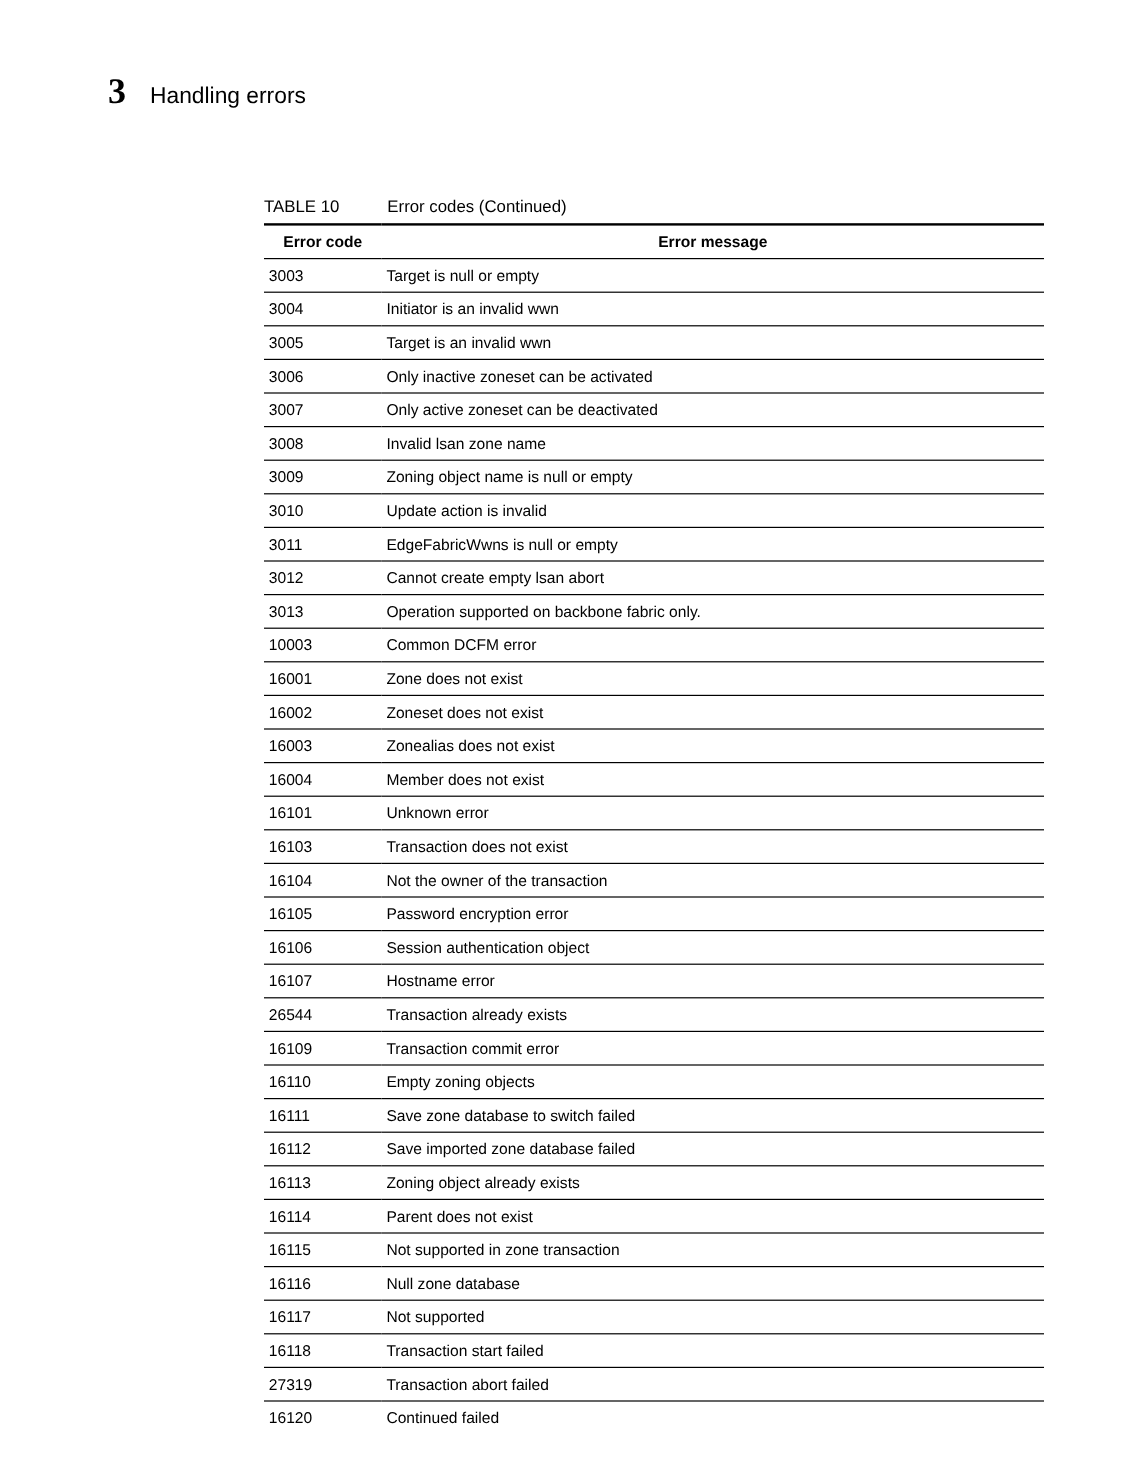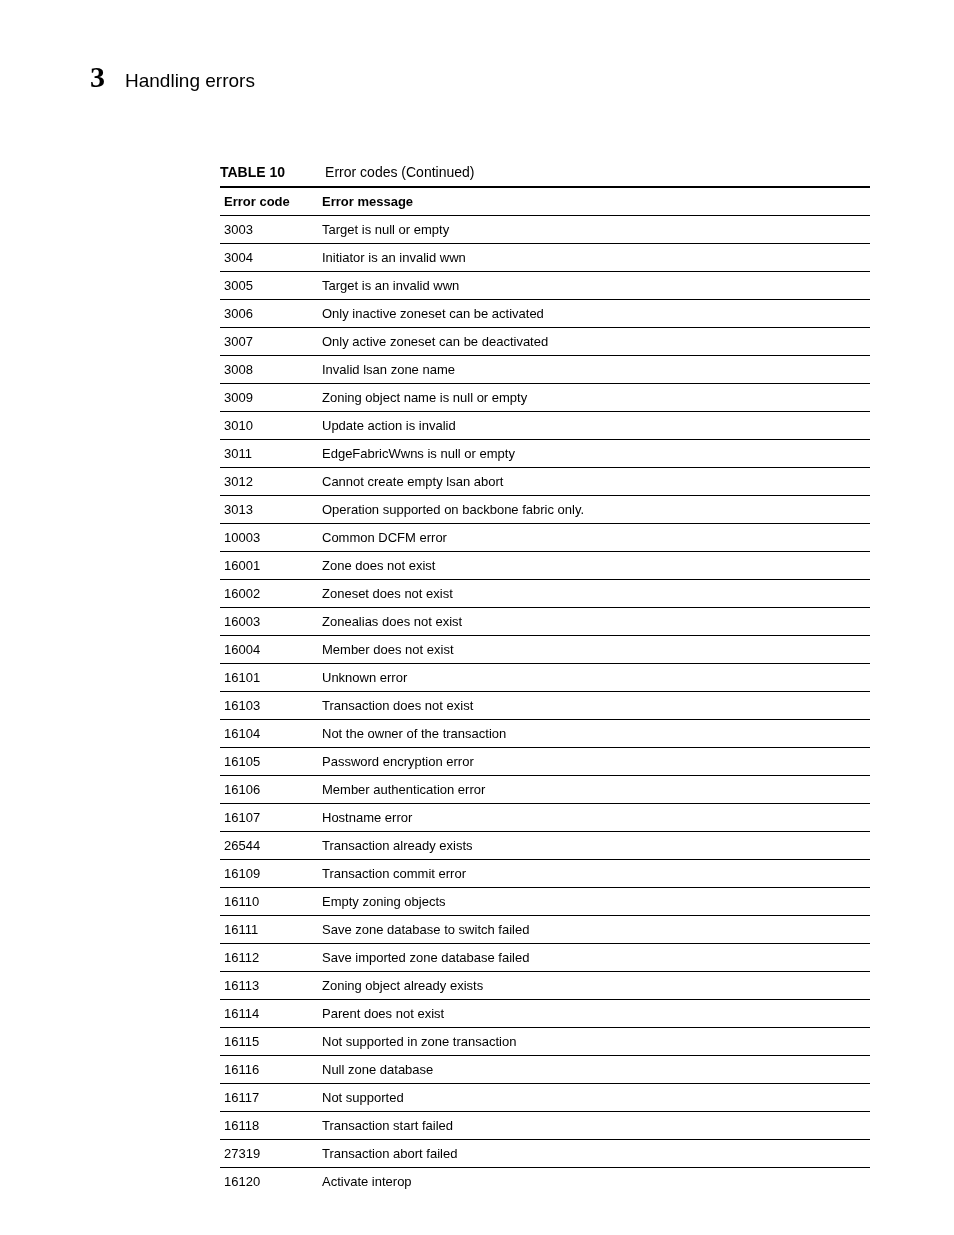--- a/index.html
+++ b/index.html
@@ -36,33 +36,33 @@
     margin-top: 70px;
   }
   .table-caption {
     display: flex;
     align-items: baseline;
     gap: 40px;
     font-size: 14px;
     margin-bottom: 6px;
   }
   .table-caption .label {
-    font-weight: 700;
+    font-weight: 400;
     text-align: right;
   }
   .table-caption .caption {
     font-weight: 400;
   }
   table {
     border-collapse: collapse;
     width: 650px;
     font-size: 13px;
   }
   thead th {
-    text-align: left;
+    text-align: center;
     font-weight: 700;
     padding: 6px 4px;
     border-top: 2px solid #000;
     border-bottom: 1px solid #000;
   }
   tbody td {
     padding: 6px 4px;
     border-bottom: 1px solid #000;
     vertical-align: top;
   }
@@ -168,21 +168,21 @@
           <tr>
             <td class="col-code">16104</td>
             <td>Not the owner of the transaction</td>
           </tr>
           <tr>
             <td class="col-code">16105</td>
             <td>Password encryption error</td>
           </tr>
           <tr>
             <td class="col-code">16106</td>
-            <td>Member authentication error</td>
+            <td>Session authentication object</td>
           </tr>
           <tr>
             <td class="col-code">16107</td>
             <td>Hostname error</td>
           </tr>
           <tr>
             <td class="col-code">26544</td>
             <td>Transaction already exists</td>
           </tr>
           <tr>
@@ -224,18 +224,18 @@
           <tr>
             <td class="col-code">16118</td>
             <td>Transaction start failed</td>
           </tr>
           <tr>
             <td class="col-code">27319</td>
             <td>Transaction abort failed</td>
           </tr>
           <tr>
             <td class="col-code">16120</td>
-            <td>Activate interop</td>
+            <td>Continued failed</td>
           </tr>
         </tbody>
     </table>
   </div>
 </div>
 
 </body></html>

